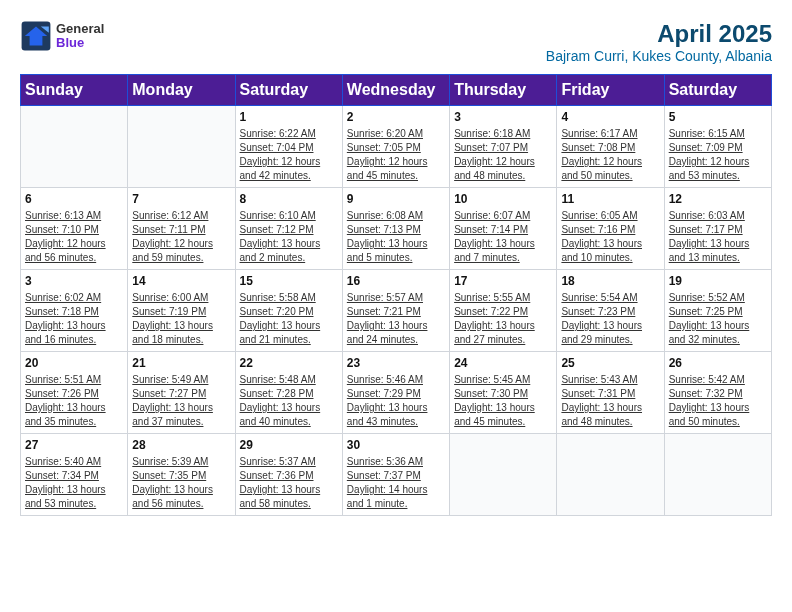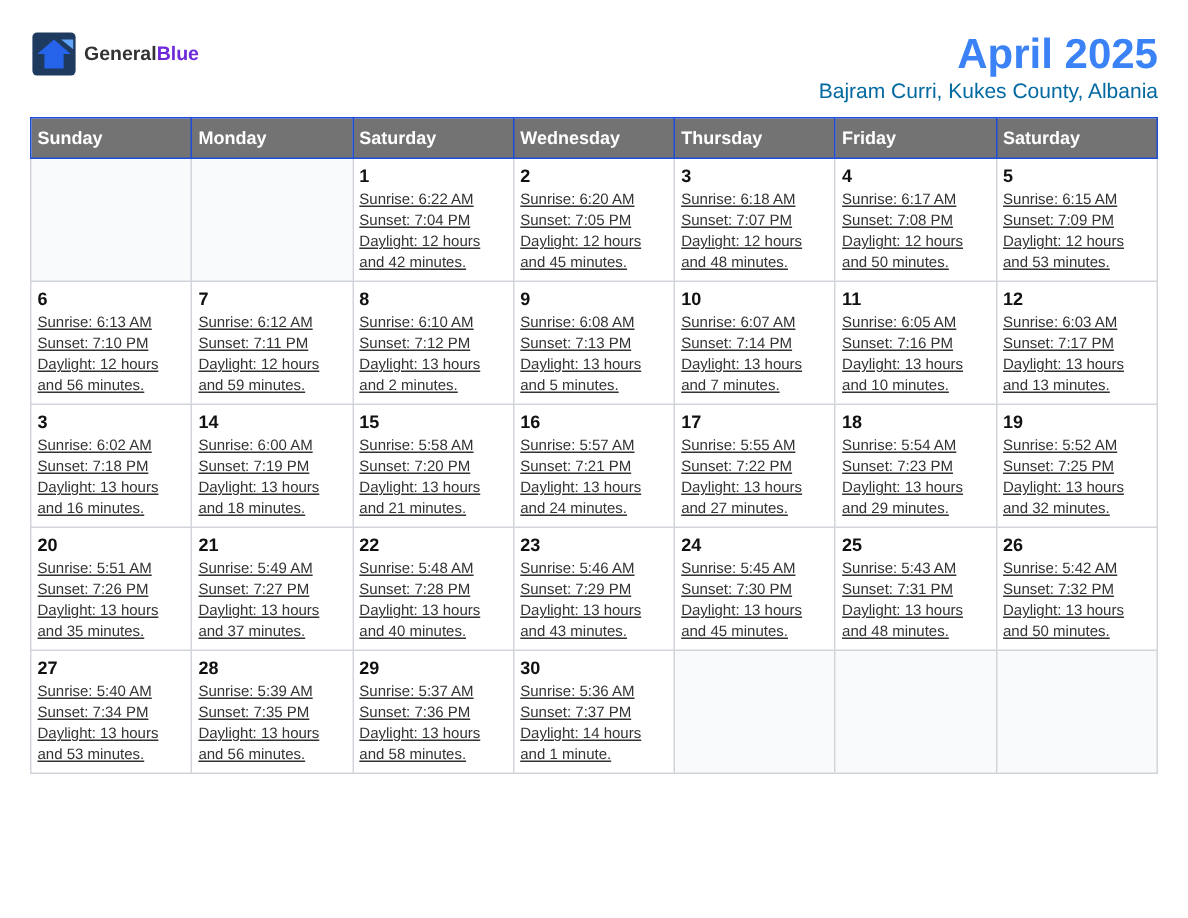--- a/index.html
+++ b/index.html
@@ -16,54 +16,54 @@
       align-items: flex-start;
       margin-bottom: 10px;
     }
     .logo {
       display: flex;
       align-items: center;
       gap: 4px;
     }
     .logo-text {
       display: flex;
-      flex-direction: row;
+      flex-direction: column;
       font-size: 13px;
       font-weight: bold;
       line-height: 1.1;
     }
     .logo-general { color: #333; }
     .logo-blue { color: #6d28d9; }
     .logo-icon {
       width: 32px;
       height: 32px;
     }
     .title-block {
       text-align: right;
     }
     .month-title {
-      font-size: 28px;
+      font-size: 24px;
       font-weight: bold;
-      color: #3b82f6;
+      color: #0c4a6e;
     }
     .subtitle {
       font-size: 14px;
       color: #0369a1;
     }
     .calendar {
       width: 100%;
       border-collapse: collapse;
       font-size: 11px;
     }
     .calendar th {
-      background: #737373;
+      background: #4c1d95;
       color: #fff;
       padding: 6px 4px;
       text-align: left;
-      font-size: 12px;
+      font-size: 16px;
       font-weight: bold;
       border: 1px solid #1d4ed8;
     }
     .calendar td {
       border: 1px solid #d1d5db;
       vertical-align: top;
       padding: 4px;
       width: calc(100%/7);
       min-height: 80px;
       background: #fff;

